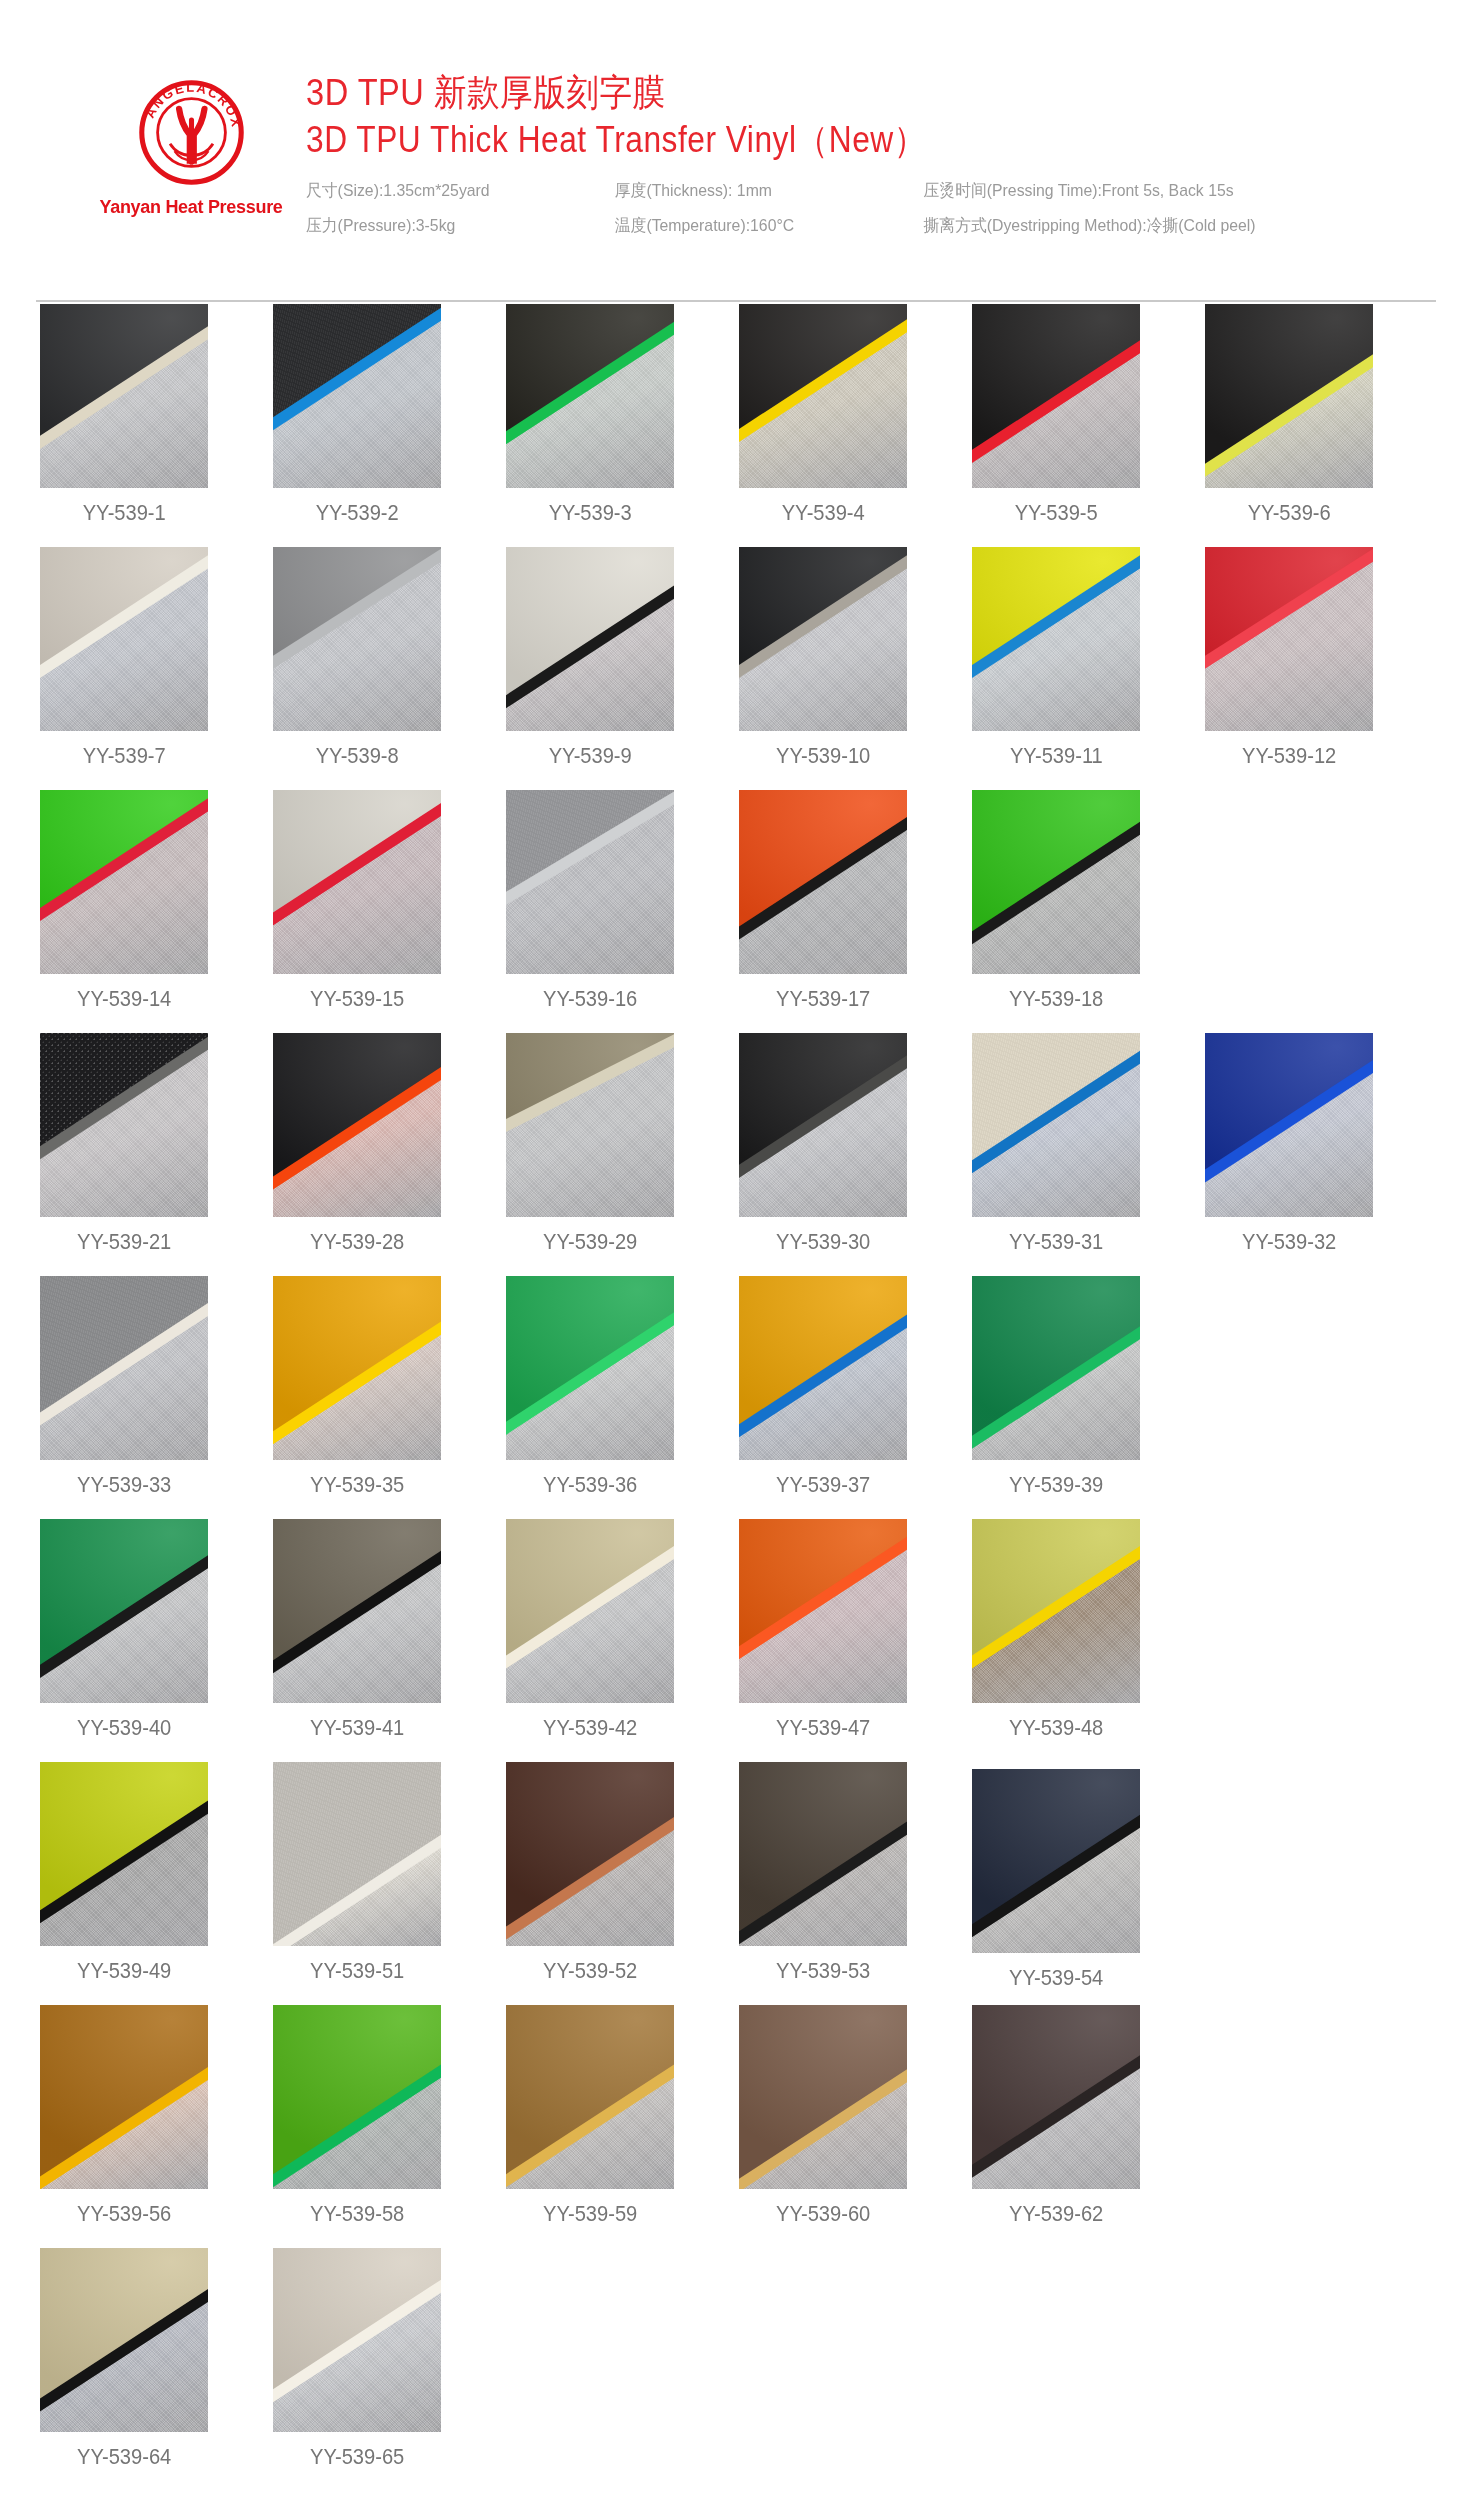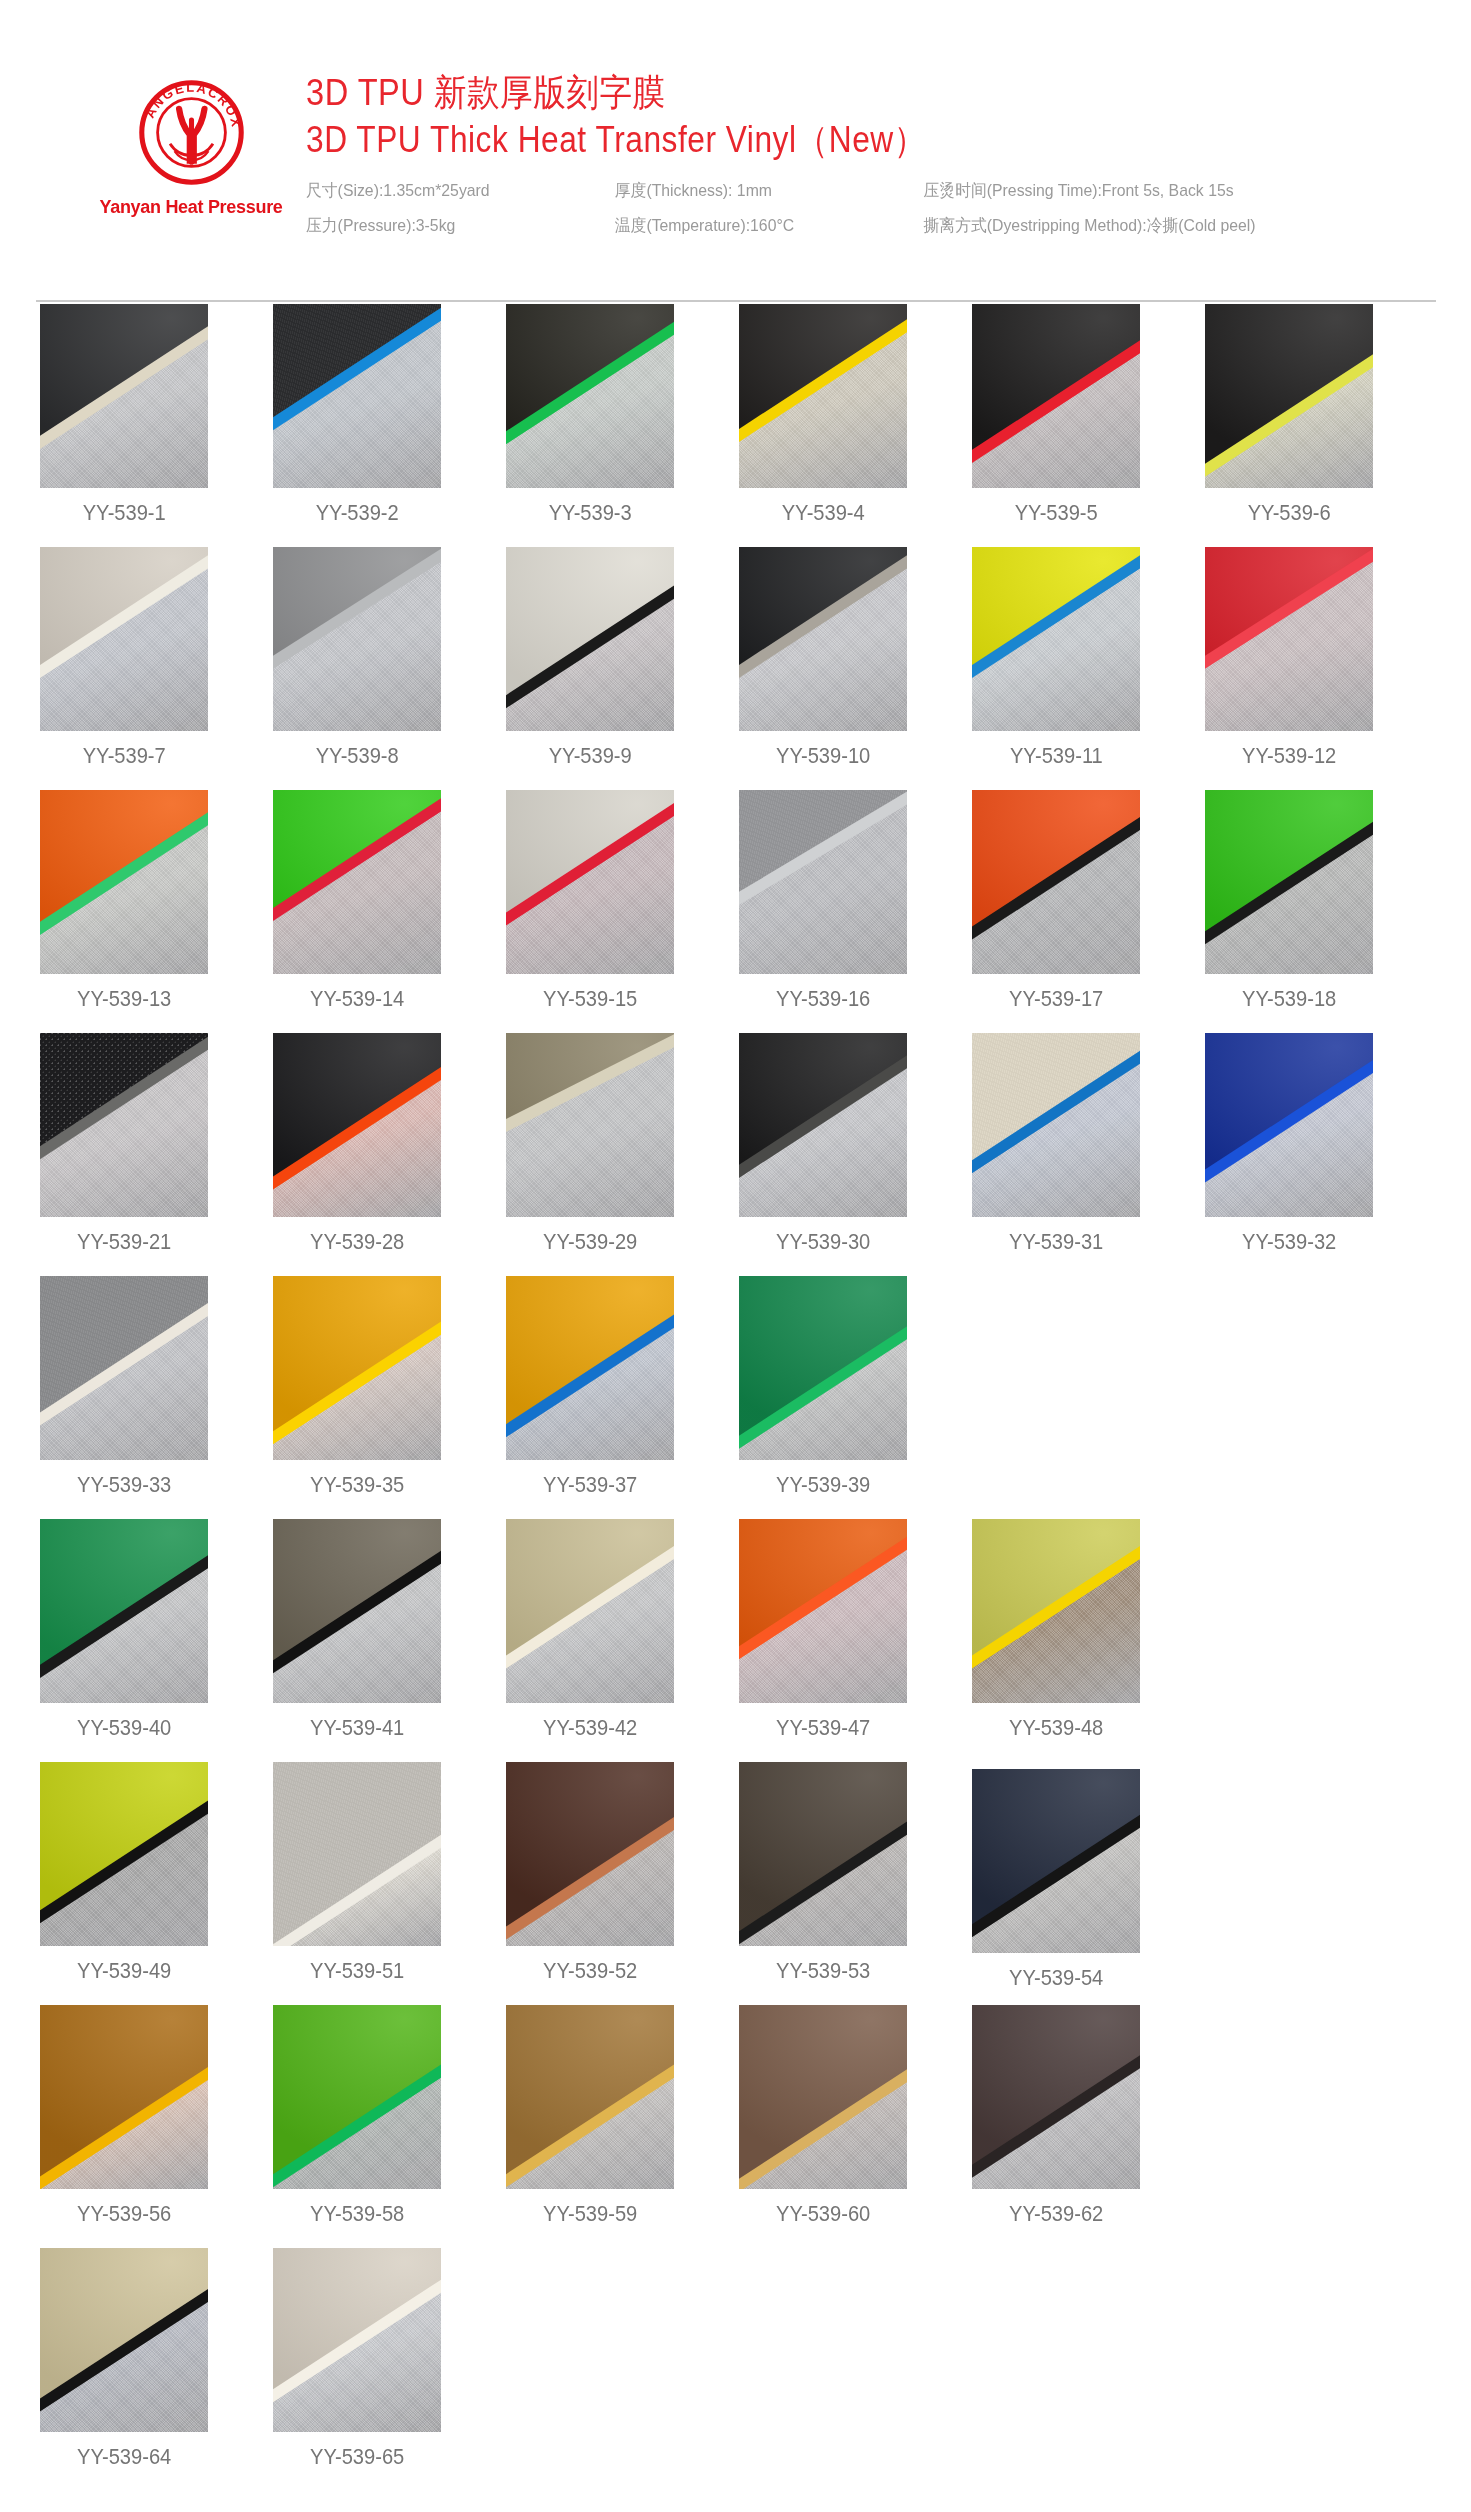--- a/index.html
+++ b/index.html
@@ -376,32 +376,20 @@
           <div class="sheet" style="background: rgb(220, 31, 42); clip-path: polygon(-2% 60.5%, 102% 0%, 102% -2%, -2% -2%);">
             <div class="tex-soft"></div>
           </div>
         </div>
         <div class="label">YY-539-12</div>
       </div>
     </div>
     <div class="row">
       <div class="cell">
         <div class="swatch">
-          <div class="backing" style="background: linear-gradient(160deg, rgb(200, 201, 198) 0%, rgb(200, 201, 198) 55%, rgba(0, 0, 0, 0.1) 100%);">
-            <div class="tex-felt"></div>
-          </div>
-          <div class="edge" style="background: rgb(47, 201, 109); clip-path: polygon(-2% 80%, 102% 18%, 102% -2%, -2% -2%);"></div>
-          <div class="sheet" style="background: rgb(242, 91, 12); clip-path: polygon(-2% 73%, 102% 11%, 102% -2%, -2% -2%);">
-            <div class="tex-soft"></div>
-          </div>
-        </div>
-        <div class="label">YY-539-13</div>
-      </div>
-      <div class="cell">
-        <div class="swatch">
           <div class="backing" style="background: linear-gradient(160deg, rgb(198, 188, 189) 0%, rgb(198, 188, 189) 55%, rgba(0, 0, 0, 0.1) 100%);">
             <div class="tex-felt"></div>
           </div>
           <div class="edge" style="background: rgb(224, 32, 58); clip-path: polygon(-2% 72.5%, 102% 10.5%, 102% -2%, -2% -2%);"></div>
           <div class="sheet" style="background: rgb(47, 203, 23); clip-path: polygon(-2% 65.5%, 102% 3.5%, 102% -2%, -2% -2%);">
             <div class="tex-soft"></div>
           </div>
         </div>
         <div class="label">YY-539-14</div>
       </div>
@@ -548,20 +536,32 @@
           </div>
           <div class="edge" style="background: rgb(251, 210, 0); clip-path: polygon(-2% 92.5%, 102% 30.5%, 102% -2%, -2% -2%);"></div>
           <div class="sheet" style="background: rgb(235, 163, 0); clip-path: polygon(-2% 85.5%, 102% 23.5%, 102% -2%, -2% -2%);">
             <div class="tex-soft"></div>
           </div>
         </div>
         <div class="label">YY-539-35</div>
       </div>
       <div class="cell">
         <div class="swatch">
+          <div class="backing" style="background: linear-gradient(160deg, rgb(201, 202, 203) 0%, rgb(201, 202, 203) 55%, rgba(0, 0, 0, 0.1) 100%);">
+            <div class="tex-felt"></div>
+          </div>
+          <div class="edge" style="background: rgb(47, 211, 108); clip-path: polygon(-2% 87.5%, 102% 25.5%, 102% -2%, -2% -2%);"></div>
+          <div class="sheet" style="background: rgb(27, 168, 79); clip-path: polygon(-2% 80.5%, 102% 18.5%, 102% -2%, -2% -2%);">
+            <div class="tex-soft"></div>
+          </div>
+        </div>
+        <div class="label">YY-539-36</div>
+      </div>
+      <div class="cell">
+        <div class="swatch">
           <div class="backing" style="background: linear-gradient(160deg, rgb(193, 198, 208) 0%, rgb(193, 198, 208) 55%, rgba(0, 0, 0, 0.1) 100%);">
             <div class="tex-felt"></div>
           </div>
           <div class="edge" style="background: rgb(20, 114, 204); clip-path: polygon(-2% 88.75%, 102% 26.75%, 102% -2%, -2% -2%);"></div>
           <div class="sheet" style="background: rgb(235, 163, 4); clip-path: polygon(-2% 81.75%, 102% 19.75%, 102% -2%, -2% -2%);">
             <div class="tex-soft"></div>
           </div>
         </div>
         <div class="label">YY-539-37</div>
       </div>

